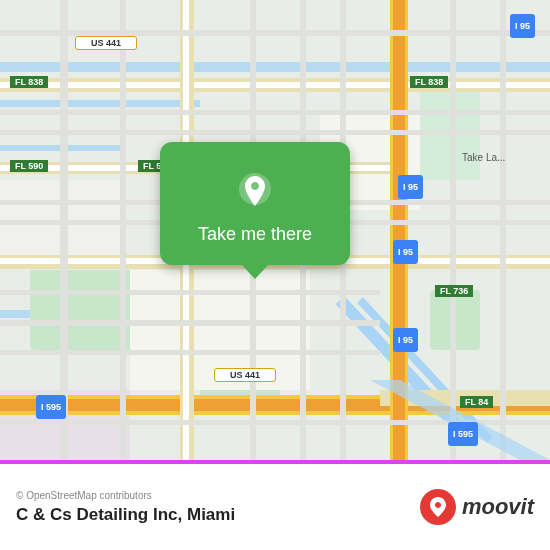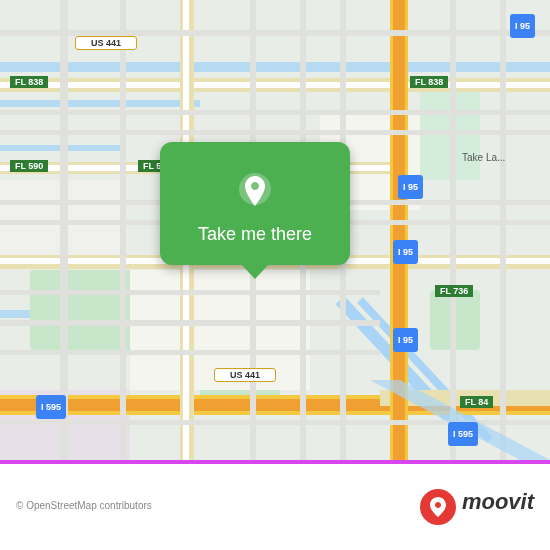--- a/index.html
+++ b/index.html
@@ -94,20 +94,21 @@
 
     .location-title {
       font-size: 17px;
       font-weight: 600;
       color: #222;
     }
 
     
     .moovit-logo {
       display: flex;
+      align-items: center;
       margin-left: auto;
     }
 
     .moovit-icon {
       width: 36px;
       height: 36px;
       margin-right: 6px;
     }
 
     .moovit-text {
@@ -257,20 +258,21 @@
       <path d="M22 6C16.48 6 12 10.48 12 16C12 23.5 22 36 22 36C22 36 32 23.5 32 16C32 10.48 27.52 6 22 6ZM22 20C19.79 20 18 18.21 18 16C18 13.79 19.79 12 22 12C24.21 12 26 13.79 26 16C26 18.21 24.21 20 22 20Z" fill="white"></path>
     </svg>
     <span class="popup-label">Take me there</span>
   </div>
 
 </div>
 
 <div id="bottom-bar">
   <div class="bottom-info">
     <div class="copyright-text">© OpenStreetMap contributors</div>
+    <div class="location-title">C &amp; Cs Detailing Inc, Miami</div>
   </div>
 
   <div class="moovit-logo">
 
     <svg class="moovit-icon" viewBox="0 0 36 36" xmlns="http://www.w3.org/2000/svg">
       <circle cx="18" cy="18" r="18" fill="#e53935"></circle>
       <path d="M18 8C13.59 8 10 11.59 10 16C10 21.5 18 28 18 28C18 28 26 21.5 26 16C26 11.59 22.41 8 18 8ZM18 19C16.34 19 15 17.66 15 16C15 14.34 16.34 13 18 13C19.66 13 21 14.34 21 16C21 17.66 19.66 19 18 19Z" fill="white"></path>
     </svg>
     <span class="moovit-text">moovit</span>
   </div>

